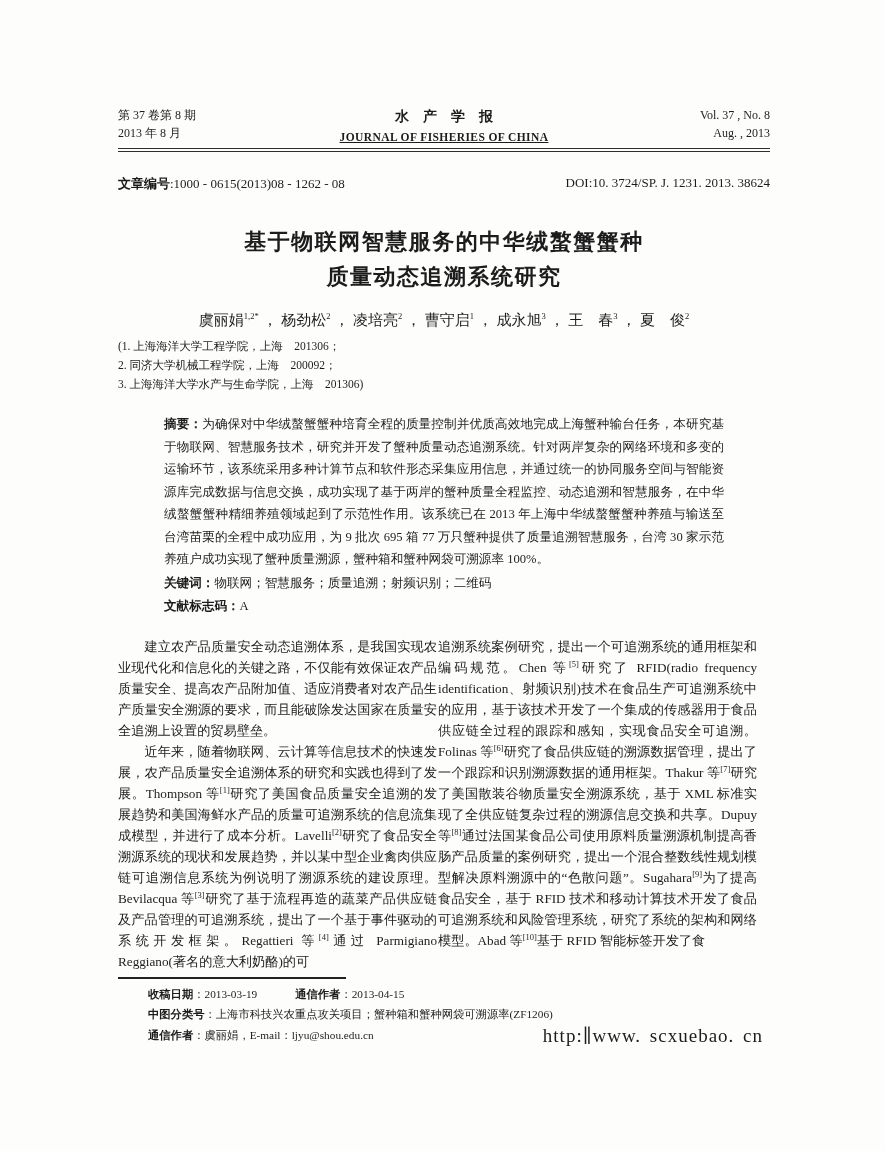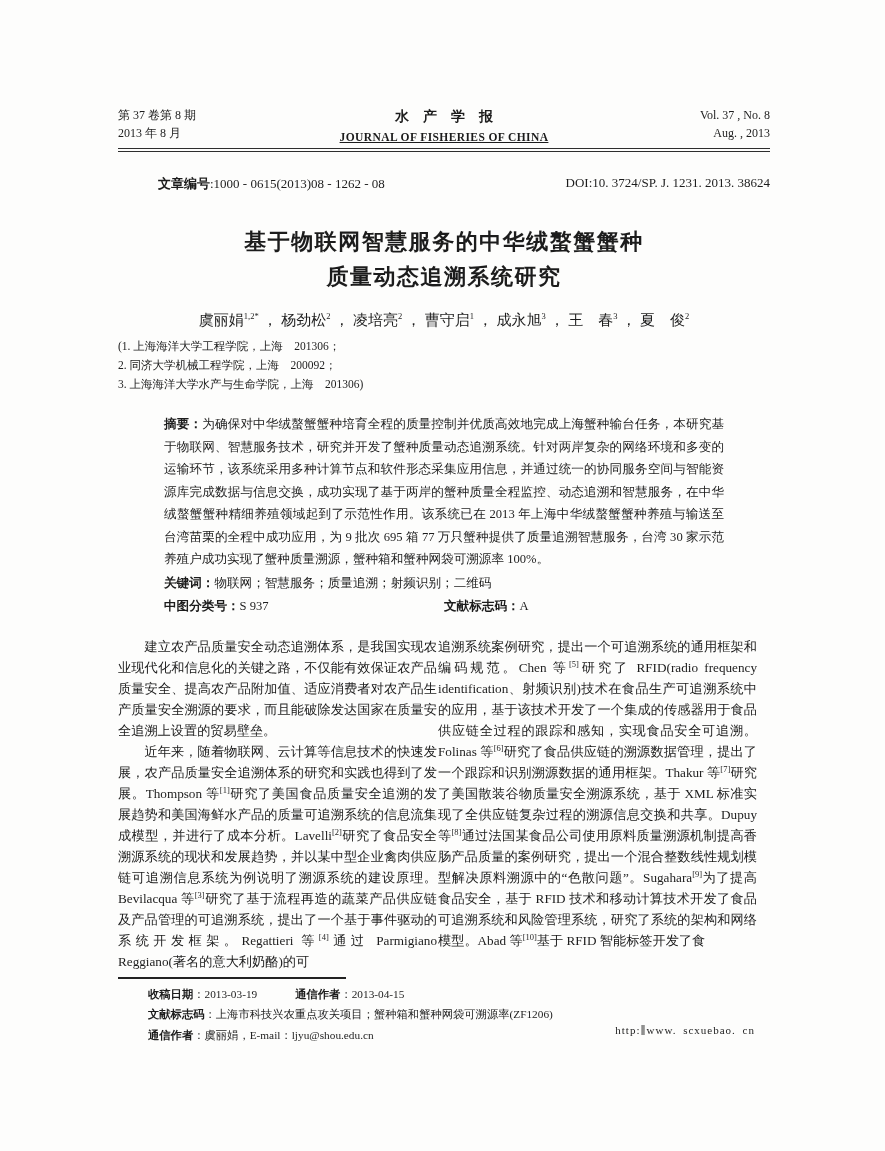--- a/index.html
+++ b/index.html
@@ -12,21 +12,21 @@
 
   
   .jheader { display:flex; justify-content:space-between; align-items:flex-start;gap:38px; }
   .jh-left, .jh-right { font-size:12px; line-height:18px; width:150px; white-space:nowrap; }
   .jh-right { text-align:right; }
   .jh-center { flex:1; text-align:center; }
   .journal-cn { font-size:14px; font-weight:700; line-height:22px; }
   .journal-en { font-size:11.5px; font-weight:600; letter-spacing:0.4px; margin-top:3px;text-decoration:underline; }
   .double-rule { margin-top:5px; border-top:4px double #2e2e2e; height:0; }
 
-  .meta-row { display:flex; justify-content:space-between; margin-top:23px; font-size:13px;margin-left:40px; }
+  .meta-row { display:flex; justify-content:space-between; margin-top:23px; font-size:13px; }
   .b { font-weight:700; }
 
   .title { text-align:center; font-weight:700; font-size:22px; line-height:35px; letter-spacing:1.5px; margin-top:31px; }
   .authors { text-align:center; font-size:15px; margin-top:17px; }
   .authors sup { font-size:9.5px; }
   .affils { text-align:left; font-size:11.5px; line-height:19px; margin-top:7px; }
 
   .abstract-block { margin:19px 46px 0 46px; font-size:12.6px; line-height:22.5px; text-align:justify; }
   .kw-line { margin:1px 46px 0 46px; font-size:12.6px; line-height:22px; }
   .clc-row { display:flex; margin:1px 46px 0 46px; font-size:12.6px; line-height:22px; }
@@ -35,21 +35,21 @@
   .columns { display:flex; gap:1px; margin-top:19px; }
   .col { width:319px; font-size:13.2px; line-height:21px; text-align:justify; }
   .col p { margin:0; }
   .indent { text-indent:2em; }
   .col sup, .rich sup { font-size:8.5px; line-height:0; }
 
   .fnrule { width:228px; border-top:2px solid #222; margin-top:5px; }
   .footnotes { margin-top:5px; margin-left:30px; font-size:11.3px; line-height:20.5px; }
   .fn-gap { display:inline-block; width:38px; }
 
-  .site-url { position:absolute; right:130px; top:1024px; font-size:11px; letter-spacing:1px; word-spacing:3px; }
+  .site-url { position:absolute; right:122px; top:1024px; font-size:19px; letter-spacing:1px; word-spacing:3px; }
 </style>
 </head>
 <body>
 
 <div class="page">
   <div class="content">
 
     <div class="jheader">
       <div class="jh-left">
         <div>第 37 卷第 8 期</div>
@@ -89,23 +89,20 @@
 
     <div class="abstract-block">
       <span class="b">摘要：</span><span>为确保对中华绒螯蟹蟹种培育全程的质量控制并优质高效地完成上海蟹种输台任务，本研究基于物联网、智慧服务技术，研究并开发了蟹种质量动态追溯系统。针对两岸复杂的网络环境和多变的运输环节，该系统采用多种计算节点和软件形态采集应用信息，并通过统一的协同服务空间与智能资源库完成数据与信息交换，成功实现了基于两岸的蟹种质量全程监控、动态追溯和智慧服务，在中华绒螯蟹蟹种精细养殖领域起到了示范性作用。该系统已在 2013 年上海中华绒螯蟹蟹种养殖与输送至台湾苗栗的全程中成功应用，为 9 批次 695 箱 77 万只蟹种提供了质量追溯智慧服务，台湾 30 家示范养殖户成功实现了蟹种质量溯源，蟹种箱和蟹种网袋可溯源率 100%。</span>
     </div>
 
     <div class="kw-line">
       <span class="b">关键词：</span><span>物联网；智慧服务；质量追溯；射频识别；二维码</span>
     </div>
 
     <div class="clc-row">
-      <div class="clc-left">
-        <span class="b">中图分类号：</span><span>S 937</span>
-      </div>
       <div>
         <span class="b">文献标志码：</span><span>A</span>
       </div>
     </div>
 
     <div class="columns">
       <div class="col">
         <p class="indent rich">建立农产品质量安全动态追溯体系，是我国实现农业现代化和信息化的关键之路，不仅能有效保证农产品质量安全、提高农产品附加值、适应消费者对农产品生产质量安全溯源的要求，而且能破除发达国家在质量安全追溯上设置的贸易壁垒。</p>
         <p class="indent rich">近年来，随着物联网、云计算等信息技术的快速发展，农产品质量安全追溯体系的研究和实践也得到了发展。Thompson 等<sup>[1]</sup>研究了美国食品质量安全追溯的发展趋势和美国海鲜水产品的质量可追溯系统的信息流集成模型，并进行了成本分析。Lavelli<sup>[2]</sup>研究了食品安全溯源系统的现状和发展趋势，并以某中型企业禽肉供应链可追溯信息系统为例说明了溯源系统的建设原理。Bevilacqua 等<sup>[3]</sup>研究了基于流程再造的蔬菜产品供应链及产品管理的可追溯系统，提出了一个基于事件驱动的系统开发框架。Regattieri 等<sup>[4]</sup>通过 Parmigiano Reggiano(著名的意大利奶酪)的可</p>
       </div>
@@ -114,21 +111,21 @@
       </div>
     </div>
 
     <div class="fnrule"></div>
 
     <div class="footnotes">
       <div>
         <span class="b">收稿日期</span><span>：2013-03-19</span><span class="fn-gap"></span><span class="b">通信作者</span><span>：2013-04-15</span>
       </div>
       <div>
-        <span class="b">文献标志码</span><span>：上海市科技兴农重点攻关项目；蟹种箱和蟹种网袋可溯源率(ZF1206)</span>
+        <span class="b">中图分类号</span><span>：上海市科技兴农重点攻关项目；蟹种箱和蟹种网袋可溯源率(ZF1206)</span>
       </div>
       <div>
         <span class="b">通信作者</span><span>：虞丽娟，E-mail：ljyu@shou.edu.cn</span>
       </div>
     </div>
 
   </div>
 
   <div class="site-url">http:∥www. scxuebao. cn</div>
 </div>

